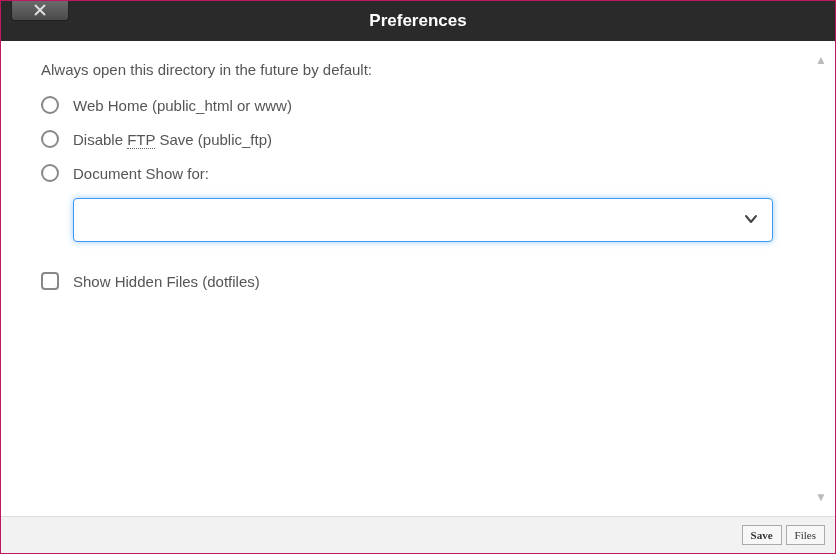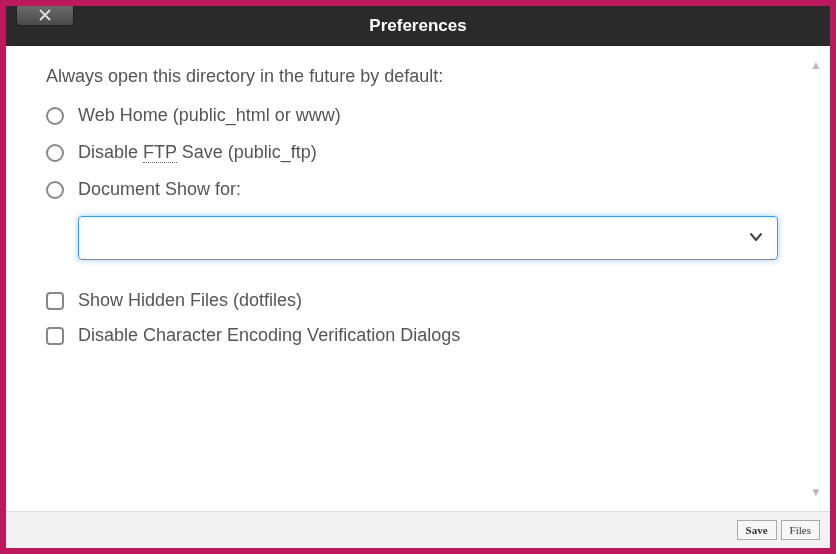--- a/index.html
+++ b/index.html
@@ -13,21 +13,21 @@
       width: 836px;
       height: 554px;
       overflow: hidden;
     }
     .dialog {
       width: 100%;
       height: 100%;
       display: flex;
       flex-direction: column;
       background: #3b82f6;
-      border: 6px solid #be185d;
+      border: 1px solid #be185d;
     }
     .titlebar {
       background: #2a2a2a;
       color: #fff;
       height: 40px;
       display: flex;
       align-items: center;
       position: relative;
       font-size: 17px;
       font-weight: bold;
@@ -60,21 +60,21 @@
       flex: 1;
       position: relative;
       background: #fff;
       overflow: hidden;
     }
     .content {
       padding: 20px 40px 20px 40px;
       height: 100%;
       overflow-y: auto;
       color: #444;
-      font-size: 18px;
+      font-size: 15px;
     }
     .prompt {
       margin-bottom: 18px;
       color: #555;
     }
     .radio-row {
       display: flex;
       align-items: center;
       margin-bottom: 16px;
     }
@@ -202,24 +202,20 @@
               <path d="M2 4 L7 10 L12 4" stroke="#444" stroke-width="2" fill="none" stroke-linecap="round" stroke-linejoin="round"></path>
             </svg>
         </span>
       </div>
 
       <div class="checkbox-row">
         <div class="checkbox-box"></div>
         <span class="radio-label">Show Hidden Files (dotfiles)</span>
       </div>
 
-      <div class="checkbox-row">
-        <div class="checkbox-box"></div>
-        <span class="radio-label">Disable Character Encoding Verification Dialogs</span>
-      </div>
 
     </div>
     <div class="scroll-arrow scroll-up">▲</div>
     <div class="scroll-arrow scroll-down">▼</div>
   </div>
 
   <div class="footer">
     <button class="btn btn-save">Save</button>
     <button class="btn">Files</button>
   </div>

